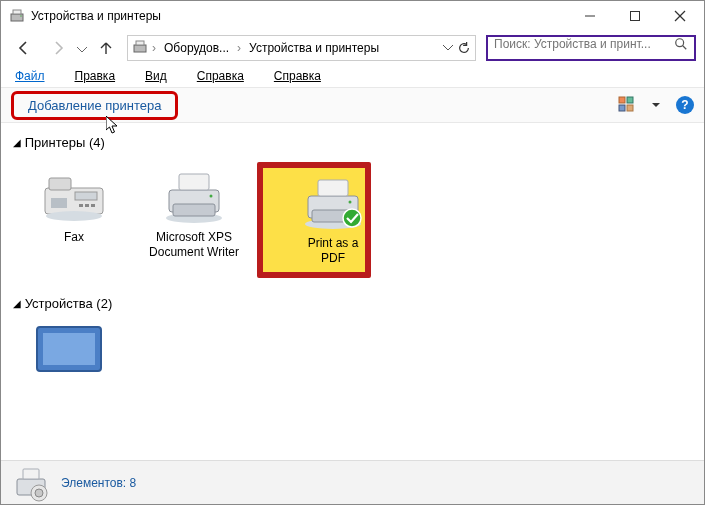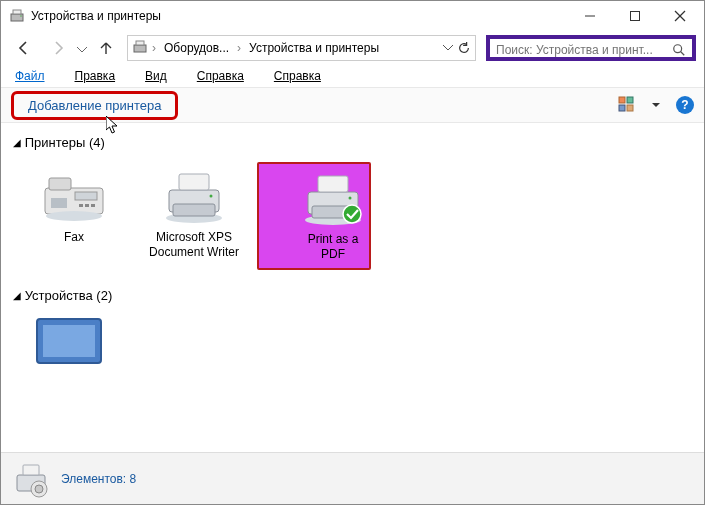--- a/index.html
+++ b/index.html
@@ -15,21 +15,21 @@
 
 .navbar { height: 34px; display: flex; align-items: center; padding: 3px 8px; gap: 4px; }
 .nav-arrow { width: 30px; height: 30px; display: flex; align-items: center; justify-content: center; color: #555; }
 .nav-arrow.disabled { color: #bbb; }
 .nav-arrow svg { width: 16px; height: 16px; }
 .dropdown-caret { width: 14px; color: #777; }
 .address { flex: 1; height: 26px; border: 1px solid #ccc; display: flex; align-items: center; padding: 0 4px; font-size: 12px; gap: 4px; margin: 0 6px; }
 .address .crumb { padding: 2px 4px; }
 .address .sep { color: #888; }
 .address-end { margin-left: auto; display: flex; align-items: center; gap: 4px; color: #333; }
-.searchbox { width: 210px; height: 26px; border: 4px solid #4c1d95; display: flex; align-items: flex-end; padding: 0 6px; font-size: 12px; color: #888; gap: 6px; }
+.searchbox { width: 210px; height: 26px; border: 2px solid #4c1d95; display: flex; align-items: flex-start; padding: 0 6px; font-size: 12px; color: #888; gap: 6px; }
 .searchbox input { border: none; outline: none; flex: 1; font-size: 12px; color: #555; }
 .searchbox svg { width: 14px; height: 14px; color: #555; }
 
 .menubar { height: 22px; display: flex; align-items: center; padding: 0 6px; font-size: 12px; gap: 14px; }
 .menu-item { padding: 2px 8px; cursor: default; text-decoration: underline; text-decoration-color: transparent; }
 .menu-item .ul { text-decoration: underline; }
 .menu-item.file { color: #0066cc; }
 .menu-item.file .ul { text-decoration-color: #0066cc; }
 
 .toolbar { height: 36px; display: flex; align-items: center; padding: 0 10px; border-top: 1px solid #e8e8e8; border-bottom: 1px solid #e8e8e8; background: #fafafa; font-size: 13px; color: #1a5aa0; position: relative; }
@@ -39,25 +39,25 @@
 .toolbar-right { margin-left: auto; display: flex; align-items: center; gap: 16px; }
 .view-icon { width: 18px; height: 18px; }
 .help-icon { width: 18px; height: 18px; border-radius: 50%; background: #1976d2; color: #fff; display: flex; align-items: center; justify-content: center; font-size: 12px; font-weight: bold; }
 
 .content { position: absolute; top: 122px; bottom: 52px; left: 0; right: 0; overflow-y: scroll; padding: 6px 10px 6px 10px; }
 .group-header { display: flex; align-items: center; font-size: 13px; padding: 6px 2px; cursor: default; }
 .group-header .caret { margin-right: 4px; font-size: 10px; }
 
 .device-grid { display: flex; flex-wrap: wrap; gap: 6px; padding: 6px 6px 12px 6px; }
 .device-item { width: 114px; display: flex; flex-direction: column; align-items: center; padding: 6px 4px; font-size: 12px; text-align: center; cursor: default; }
-.device-item.selected { border: 2px solid #b91c1c; background: #d946ef; border-radius: 2px; padding-left: 42px; }
+.device-item.selected { border: 6px solid #b91c1c; background: #fde047; border-radius: 2px; padding-left: 42px; }
 .device-icon { width: 70px; height: 56px; margin-bottom: 6px; position: relative; }
 .device-label { line-height: 1.25; }
 
-.statusbar { position: absolute; bottom: 0; left: 0; right: 0; height: 52px; border-top: 1px solid #ddd; background: #f3f3f3; display: flex; align-items: center; padding: 4px 10px; font-size: 12px; gap: 10px; }
+.statusbar { position: absolute; bottom: 0; left: 0; right: 0; height: 44px; border-top: 1px solid #ddd; background: #f3f3f3; display: flex; align-items: center; padding: 4px 10px; font-size: 12px; gap: 10px; }
 .status-icon { width: 40px; height: 40px; }
 .status-text { color: #1a5aa0; }
 
 
 .content::-webkit-scrollbar { width: 17px; }
 .content::-webkit-scrollbar-track { background: #f0f0f0; }
 .content::-webkit-scrollbar-thumb { background: #c1c1c1; }
 .content::-webkit-scrollbar-button { background: #f0f0f0; height: 17px; }
 
 .monitor-partial { width: 80px; height: 50px; margin-left: 14px; overflow: hidden; }

